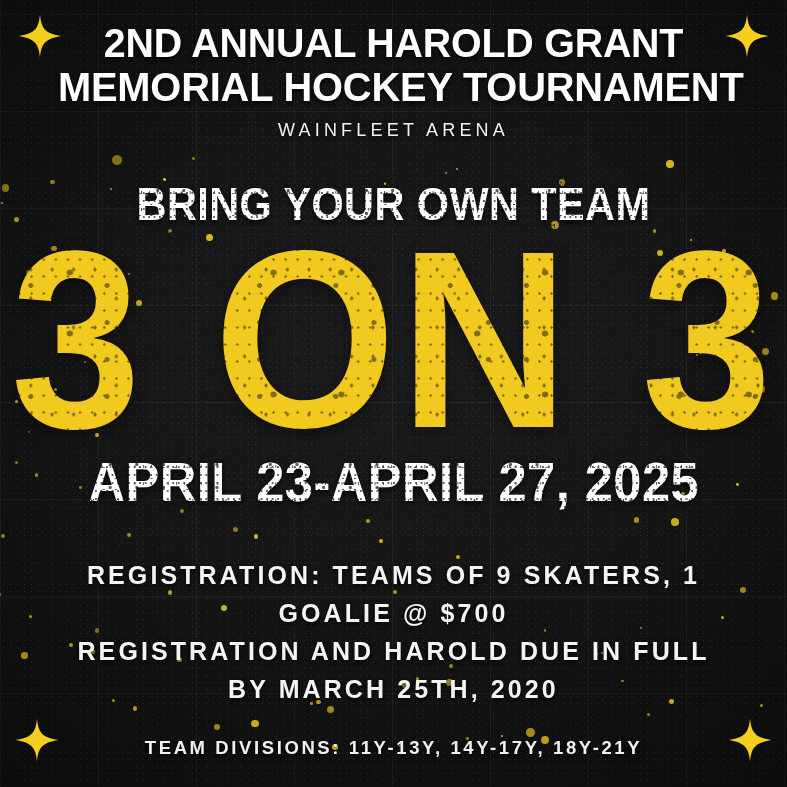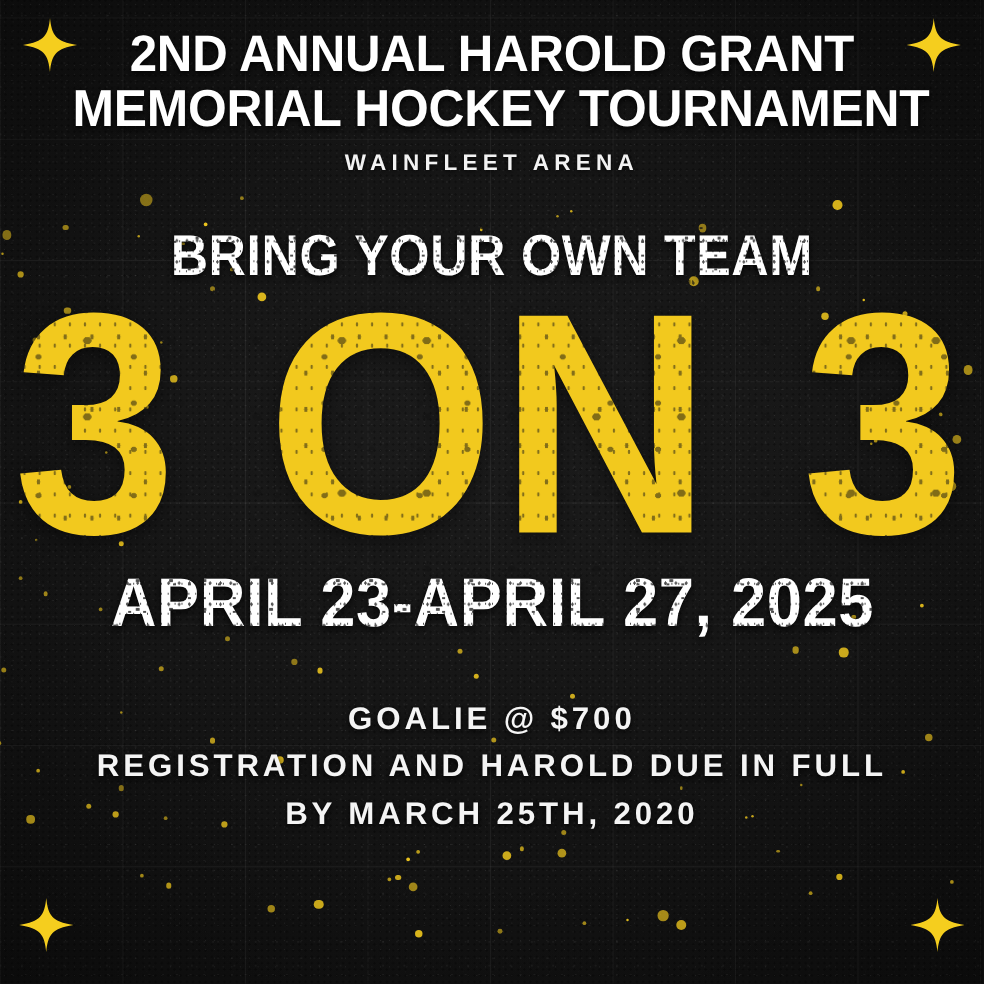--- a/index.html
+++ b/index.html
@@ -78,21 +78,21 @@
     padding:0 44px;
     text-shadow:0 2px 5px rgba(0,0,0,.85);
     transform:scaleX(.96);
   }
   .title .ln{display:block;white-space:nowrap;}
   .title .ln2{font-size:41.5px;}
 
   .venue{
     color:#f2f2f2;
     font-size:18px;
-    font-weight:700;
+    font-weight:400;
     letter-spacing:4.2px;
     margin-top:11px;
     text-shadow:0 1px 4px rgba(0,0,0,.85);
   }
 
   
   .distress{position:relative;display:inline-block;}
   .distress::after{
     content:"";
     position:absolute;inset:-6px -4px;
@@ -329,21 +329,23 @@
 
     <div class="bigline">
       <span class="distress">3 ON 3</span>
     </div>
 
     <div class="dates">
       <span class="distress">APRIL 23-APRIL 27, 2025</span>
     </div>
 
     <div class="reg">
+      <span class="rl">REGISTRATION: TEAMS OF 9 SKATERS, 1</span>
       <span class="rl">GOALIE @ $700</span>
       <span class="rl">REGISTRATION AND HAROLD DUE IN FULL</span>
       <span class="rl">BY MARCH 25TH, 2020</span>
     </div>
 
   </div>
 
+  <div class="divisions">TEAM DIVISIONS: 11Y-13Y, 14Y-17Y, 18Y-21Y</div>
 
 </div>
 
 </body></html>

